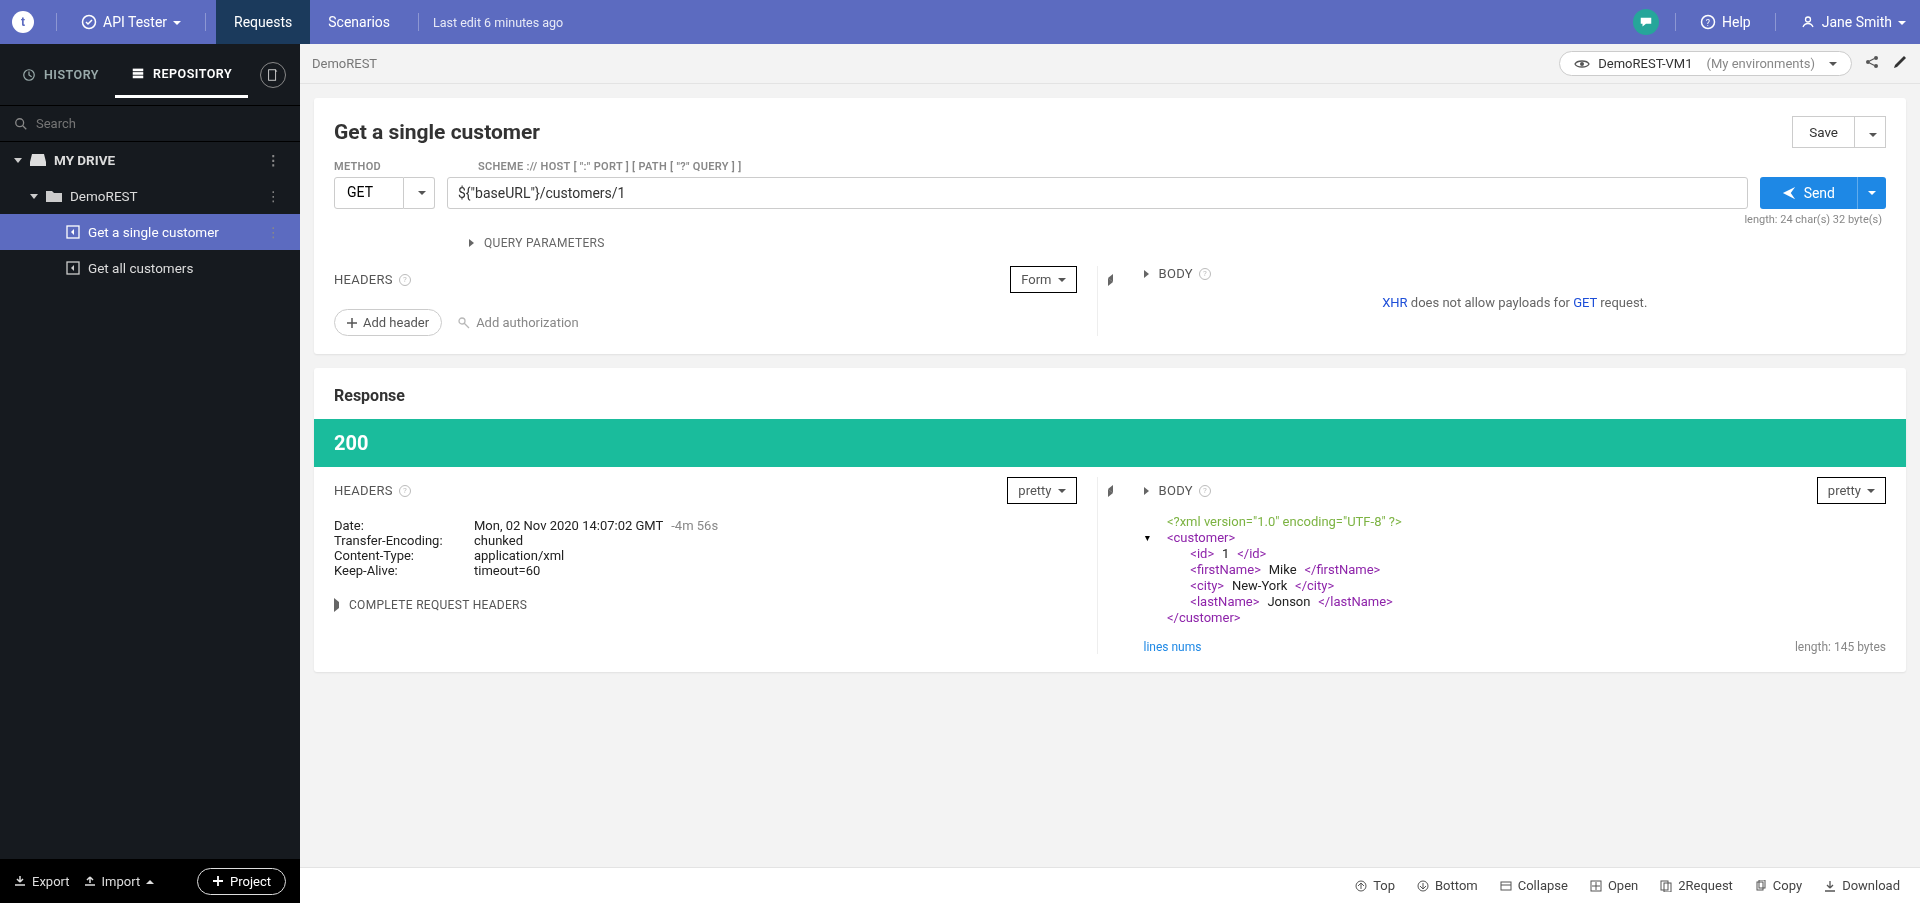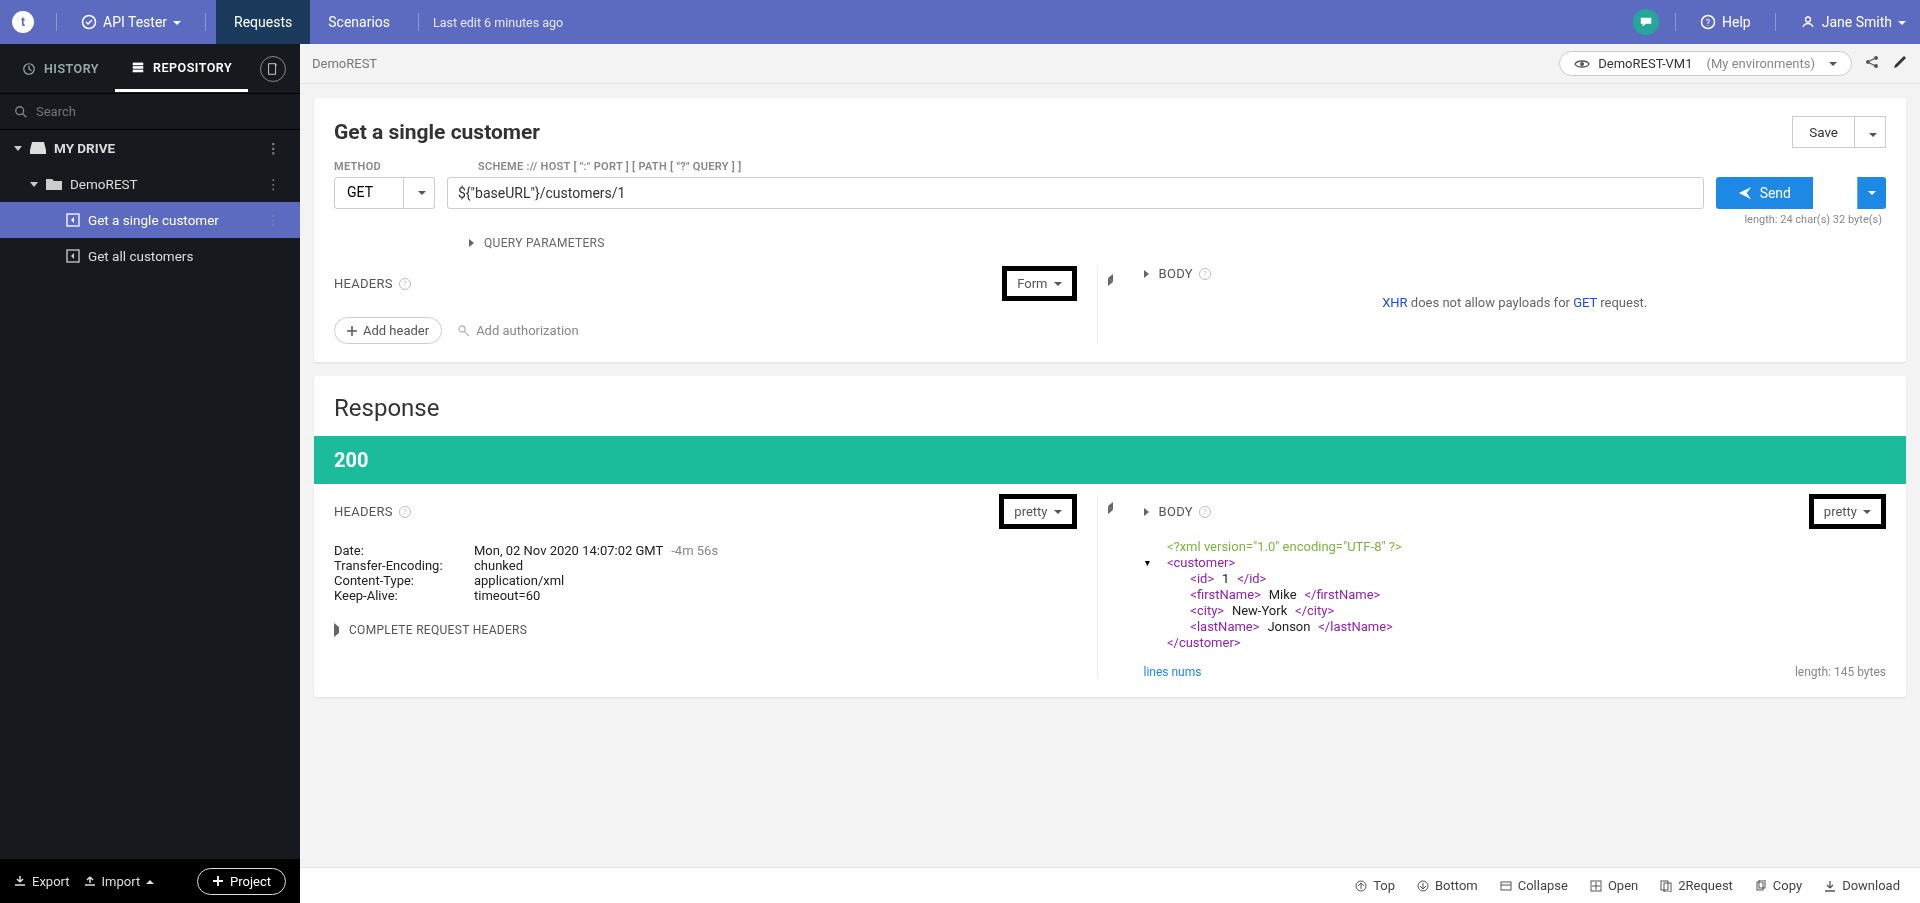--- a/index.html
+++ b/index.html
@@ -13,21 +13,21 @@
 .topbar .tab { height:44px; display:flex; align-items:center; padding:0 18px; font-weight:400; cursor:pointer; }
 .topbar .tab.active { background:#1b3a5c; }
 .topbar .right { margin-left:auto; display:flex; align-items:center; }
 .topbar .lastedit { color: rgba(255,255,255,.85); font-size:12.5px; margin-left:4px;}
 .chat-bubble { width:26px; height:26px; background:#26a69a; border-radius:50%; display:flex; align-items:center; justify-content:center; margin:0 6px;}
 .caret::after { content:''; display:inline-block; border-top:4px solid #fff; border-left:4px solid transparent; border-right:4px solid transparent; margin-left:6px; vertical-align:middle;}
 
 .body { display:flex; height: calc(100% - 44px); }
 
 .sidebar { width: 300px; background:#161a1f; color:#dcdcdc; display:flex; flex-direction:column; font-size:13.5px; }
-.side-tabs { display:flex; height:50px; align-items:center; border-bottom:1px solid #000; padding: 0 6px; }
+.side-tabs { display:flex; height:62px; align-items:center; border-bottom:1px solid #000; padding: 0 6px; }
 .side-tab { display:flex; align-items:center; padding: 0 16px; height:46px; color:#9aa; cursor:pointer; font-weight:600; font-size:12.5px; letter-spacing:.5px;}
 .side-tab.active { color:#fff; border-bottom:3px solid #fff; }
 .side-tab svg { margin-right:8px;}
 .side-plus { margin-left:auto; width:26px; height:26px; border:1px solid #888; border-radius:50%; display:flex; align-items:center; justify-content:center; color:#ddd; cursor:pointer; margin-right:8px;}
 .search-row { display:flex; align-items:center; padding:10px 14px; color:#888; border-bottom:1px solid #000;}
 .search-row input { flex:1; background:transparent; border:none; color:#ccc; outline:none; font-size:13px; margin-left:8px;}
 .tree { flex:1; overflow:auto; }
 .tree-item { display:flex; align-items:center; padding:10px 14px; cursor:pointer; position:relative;}
 .tree-item.level0 { font-weight:700; background:#161a1f;}
 .tree-item.level1 { padding-left:30px; }
@@ -55,48 +55,48 @@
 .req-title { font-size:21px; font-weight:700; color:#333;}
 .save-grp { margin-left:auto; display:flex; }
 .btn-default { border:1px solid #ccc; background:#fff; padding:7px 16px; font-size:13.5px; color:#333; cursor:pointer;}
 .btn-default.caret-only { padding:7px 8px; border-left:none;}
 .row-labels { display:flex; padding:0 20px; font-size:11px; color:#888; font-weight:600; letter-spacing:.3px; margin-top:4px;}
 .row-inputs { display:flex; padding:0 20px; gap:12px; margin-top:4px; align-items:stretch;}
 .method-sel { display:flex; }
 .method-sel .val { border:1px solid #ccc; padding:6px 30px 6px 12px; font-size:14px; background:#fff; border-radius:3px 0 0 3px;}
 .method-sel .dd { border:1px solid #ccc; border-left:none; padding:6px 8px; background:#fff; border-radius:0 3px 3px 0; display:flex; align-items:center;}
 .url-input { flex:1; border:1px solid #ccc; padding:7px 10px; font-size:14px; color:#333; border-radius:3px;}
-.send-grp { display:flex;gap:44px; }
+.send-grp { display:flex; }
 .send-btn { background:#1e88e5; color:#fff; border:none; padding:7px 22px; font-size:14px; display:flex; align-items:center; border-radius:3px 0 0 3px; cursor:pointer;}
 .send-btn svg { margin-right:8px;}
 .send-dd { background:#1e88e5; border:none; border-left:1px solid rgba(255,255,255,.3); padding:7px 10px; border-radius:0 3px 3px 0; display:flex; align-items:center; cursor:pointer;}
 .length-txt { text-align:right; font-size:11px; color:#888; padding:4px 24px 0 0;}
 .qparams { padding:10px 20px 6px 155px; font-size:12px; color:#666; display:flex; align-items:center; letter-spacing:.3px; cursor:pointer;}
 .caret-right { border-left:5px solid #666; border-top:4px solid transparent; border-bottom:4px solid transparent; margin-right:10px;}
 .caret-left-sm { border-right:5px solid #666; border-top:4px solid transparent; border-bottom:4px solid transparent;}
 .caret-right-sm { border-left:5px solid #666; border-top:4px solid transparent; border-bottom:4px solid transparent;}
 
 .two-col { display:flex; padding:10px 20px 18px 20px; gap:0;}
 .col { flex:1; }
 .col-left { border-right:1px solid #eee; padding-right:20px;}
 .col-right { padding-left:20px;}
 .col-head { display:flex; align-items:center; font-size:13px; color:#555;}
 .col-head .title { font-weight:400; letter-spacing:.3px;}
 .qmark { width:12px; height:12px; border:1px solid #bbb; border-radius:50%; font-size:8px; color:#bbb; display:inline-flex; align-items:center; justify-content:center; margin-left:6px;}
-.form-dd { margin-left:auto; border:5px solid #000000; padding:5px 10px; font-size:13px; background:#fff; cursor:pointer; display:flex; align-items:center;}
+.form-dd { margin-left:auto; border:1px solid #000000; padding:5px 10px; font-size:13px; background:#fff; cursor:pointer; display:flex; align-items:center;}
 .mid-arrows { width:26px; display:flex; flex-direction:column; align-items:center; padding-top:8px; color:#666; gap:6px; }
 .mid-arrows div { cursor:pointer; }
 .actions-row { display:flex; align-items:center; gap:16px; margin-top:16px; font-size:13px;}
 .pill-btn { border:1px solid #ccc; border-radius:14px; padding:5px 12px; background:#fff; cursor:pointer; display:flex; align-items:center; color:#555;}
 .linkish { color:#888; cursor:pointer; display:flex; align-items:center;}
 .linkish svg { margin-right:6px; opacity:.6;}
 .xhr { font-size:13px; color:#666; margin-top:14px; text-align:center;}
 .xhr .lnk { color:#1d4ed8;}
 
-.resp-title { font-size:24px; font-weight:400; color:#333; padding:18px 20px 14px 20px;}
+.resp-title { font-size:16px; font-weight:700; color:#333; padding:18px 20px 14px 20px;}
 .status-bar { background:#1abc9c; color:#fff; font-size:20px; font-weight:700; padding:12px 20px;}
 
 .mono { font-family: "Consolas","Menlo","Courier New",monospace; font-size:13px; }
 .headers-tbl { margin-top:14px;}
 .hdr-row { display:flex; }
 .hdr-key { width:140px; color:#222;}
 .hdr-val { color:#222; flex:1;}
 .hdr-extra { color:#888; margin-left:8px;}
 .complete-hdr { margin-top:20px; font-size:12px; color:#555; letter-spacing:.3px; display:flex; cursor:pointer;}
 

